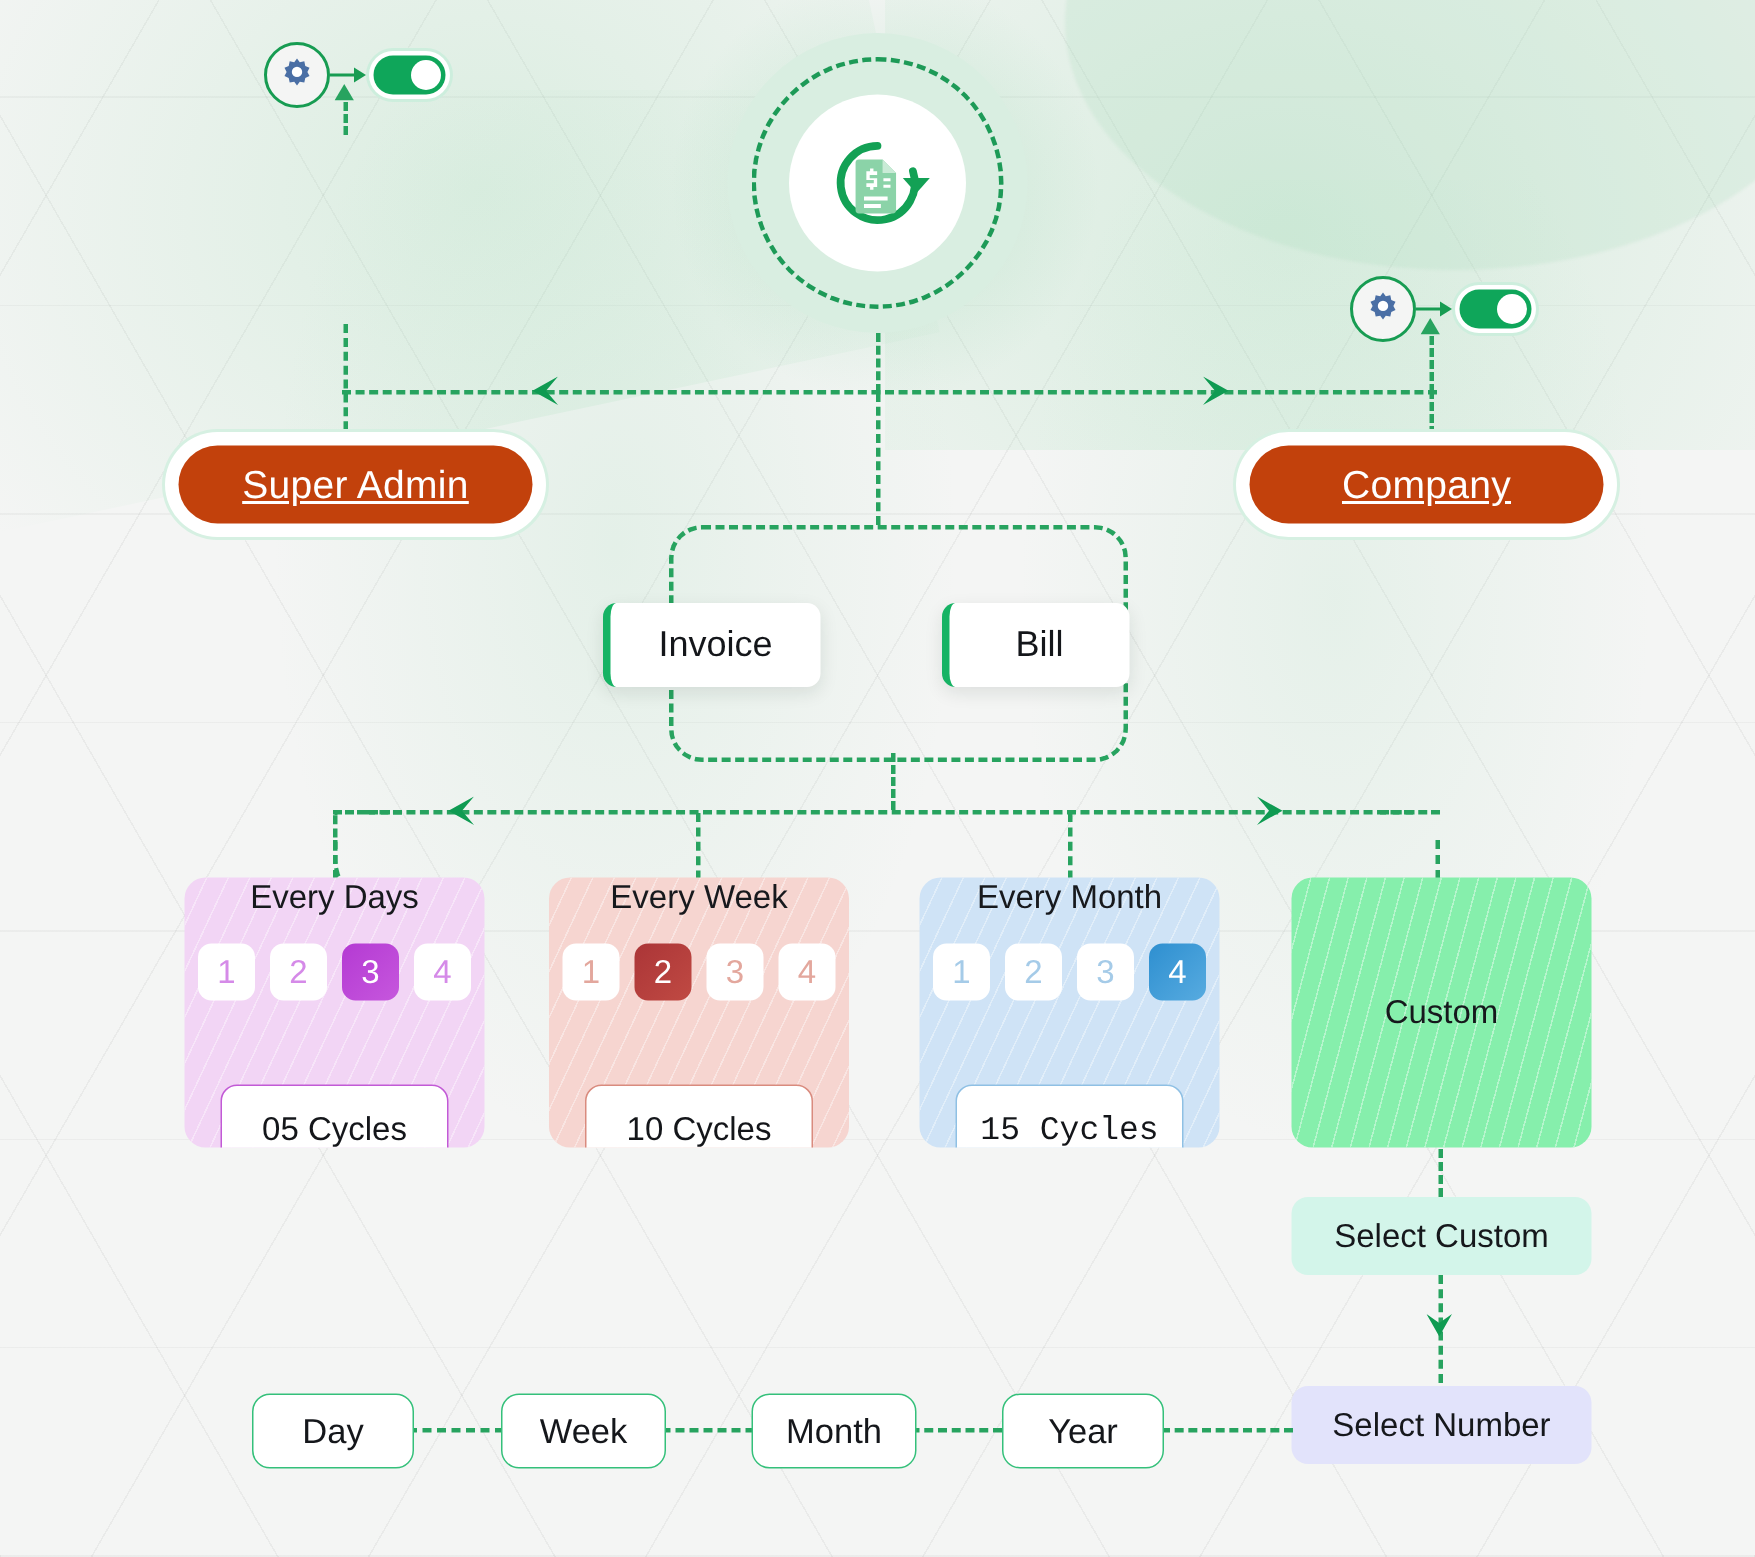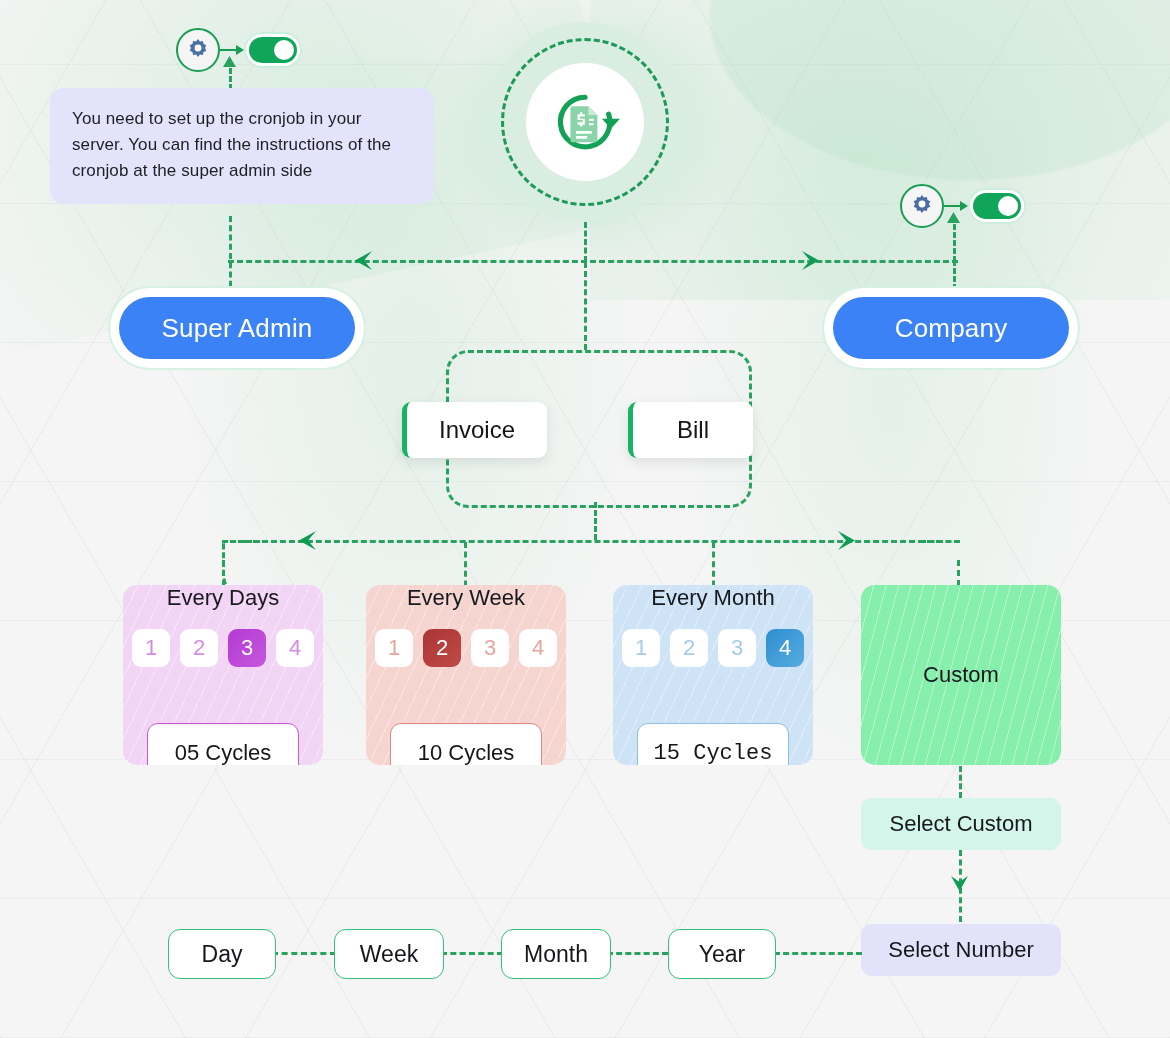--- a/index.html
+++ b/index.html
@@ -140,26 +140,27 @@
   
   .pill-halo{
     position:absolute;
     border-radius:44px;
     background:#fff;
     box-shadow:0 0 0 2px #d6f0e2;
     padding:9px;
   }
   .pill{
     border-radius:36px;
-    background:#3b82f6;
+    background:#c2410c;
     color:#fff;
     font-size:26px;
     letter-spacing:.2px;
     display:flex;align-items:center;justify-content:center;
-    height:62px;
+    height:52px;
+    text-decoration:underline;
   }
 
   
   .doccard{
     position:absolute;
     background:#fff;
     border-radius:9px;
     border-left:5px solid #16b364;
     box-shadow:0 4px 12px rgba(20,40,30,0.10);
     display:flex;align-items:center;justify-content:center;
@@ -269,23 +270,20 @@
     </div>
   </div>
 
   <div class="dash-v" style="left:229px;top:60px;height:30px;"></div>
   <div class="arrow" style="left:223px;top:56px;">
     <svg width="13" height="11" viewBox="0 0 13 11">
         <path fill="#27a35f" d="M6.5 0L13 11H0z"></path>
       </svg>
   </div>
 
-  <div class="tooltip" style="left:50px;top:88px;width:340px;">
-    <span>You need to set up the cronjob in your server. You can find the instructions of the cronjob at the super admin side</span>
-  </div>
 
   <div class="dash-v" style="left:229px;top:216px;height:80px;"></div>
 
   <div class="hub" style="left:485px;top:22px;">
     <div class="dashed-ring"></div>
     <div class="inner">
       <svg width="72" height="72" viewBox="0 0 64 64" aria-hidden="true">
         <path d="M32 10a22 22 0 1 0 21 15" fill="none" stroke="#13a155" stroke-width="4.6" stroke-linecap="round"></path>
         <path fill="#13a155" d="M47 38l8-9 8 9z" transform="rotate(180 55 33.5)"></path>
         <path fill="#8bd3a8" d="M21 18h14l8 8v22a2 2 0 0 1-2 2H21a2 2 0 0 1-2-2V20a2 2 0 0 1 2-2z"></path>

